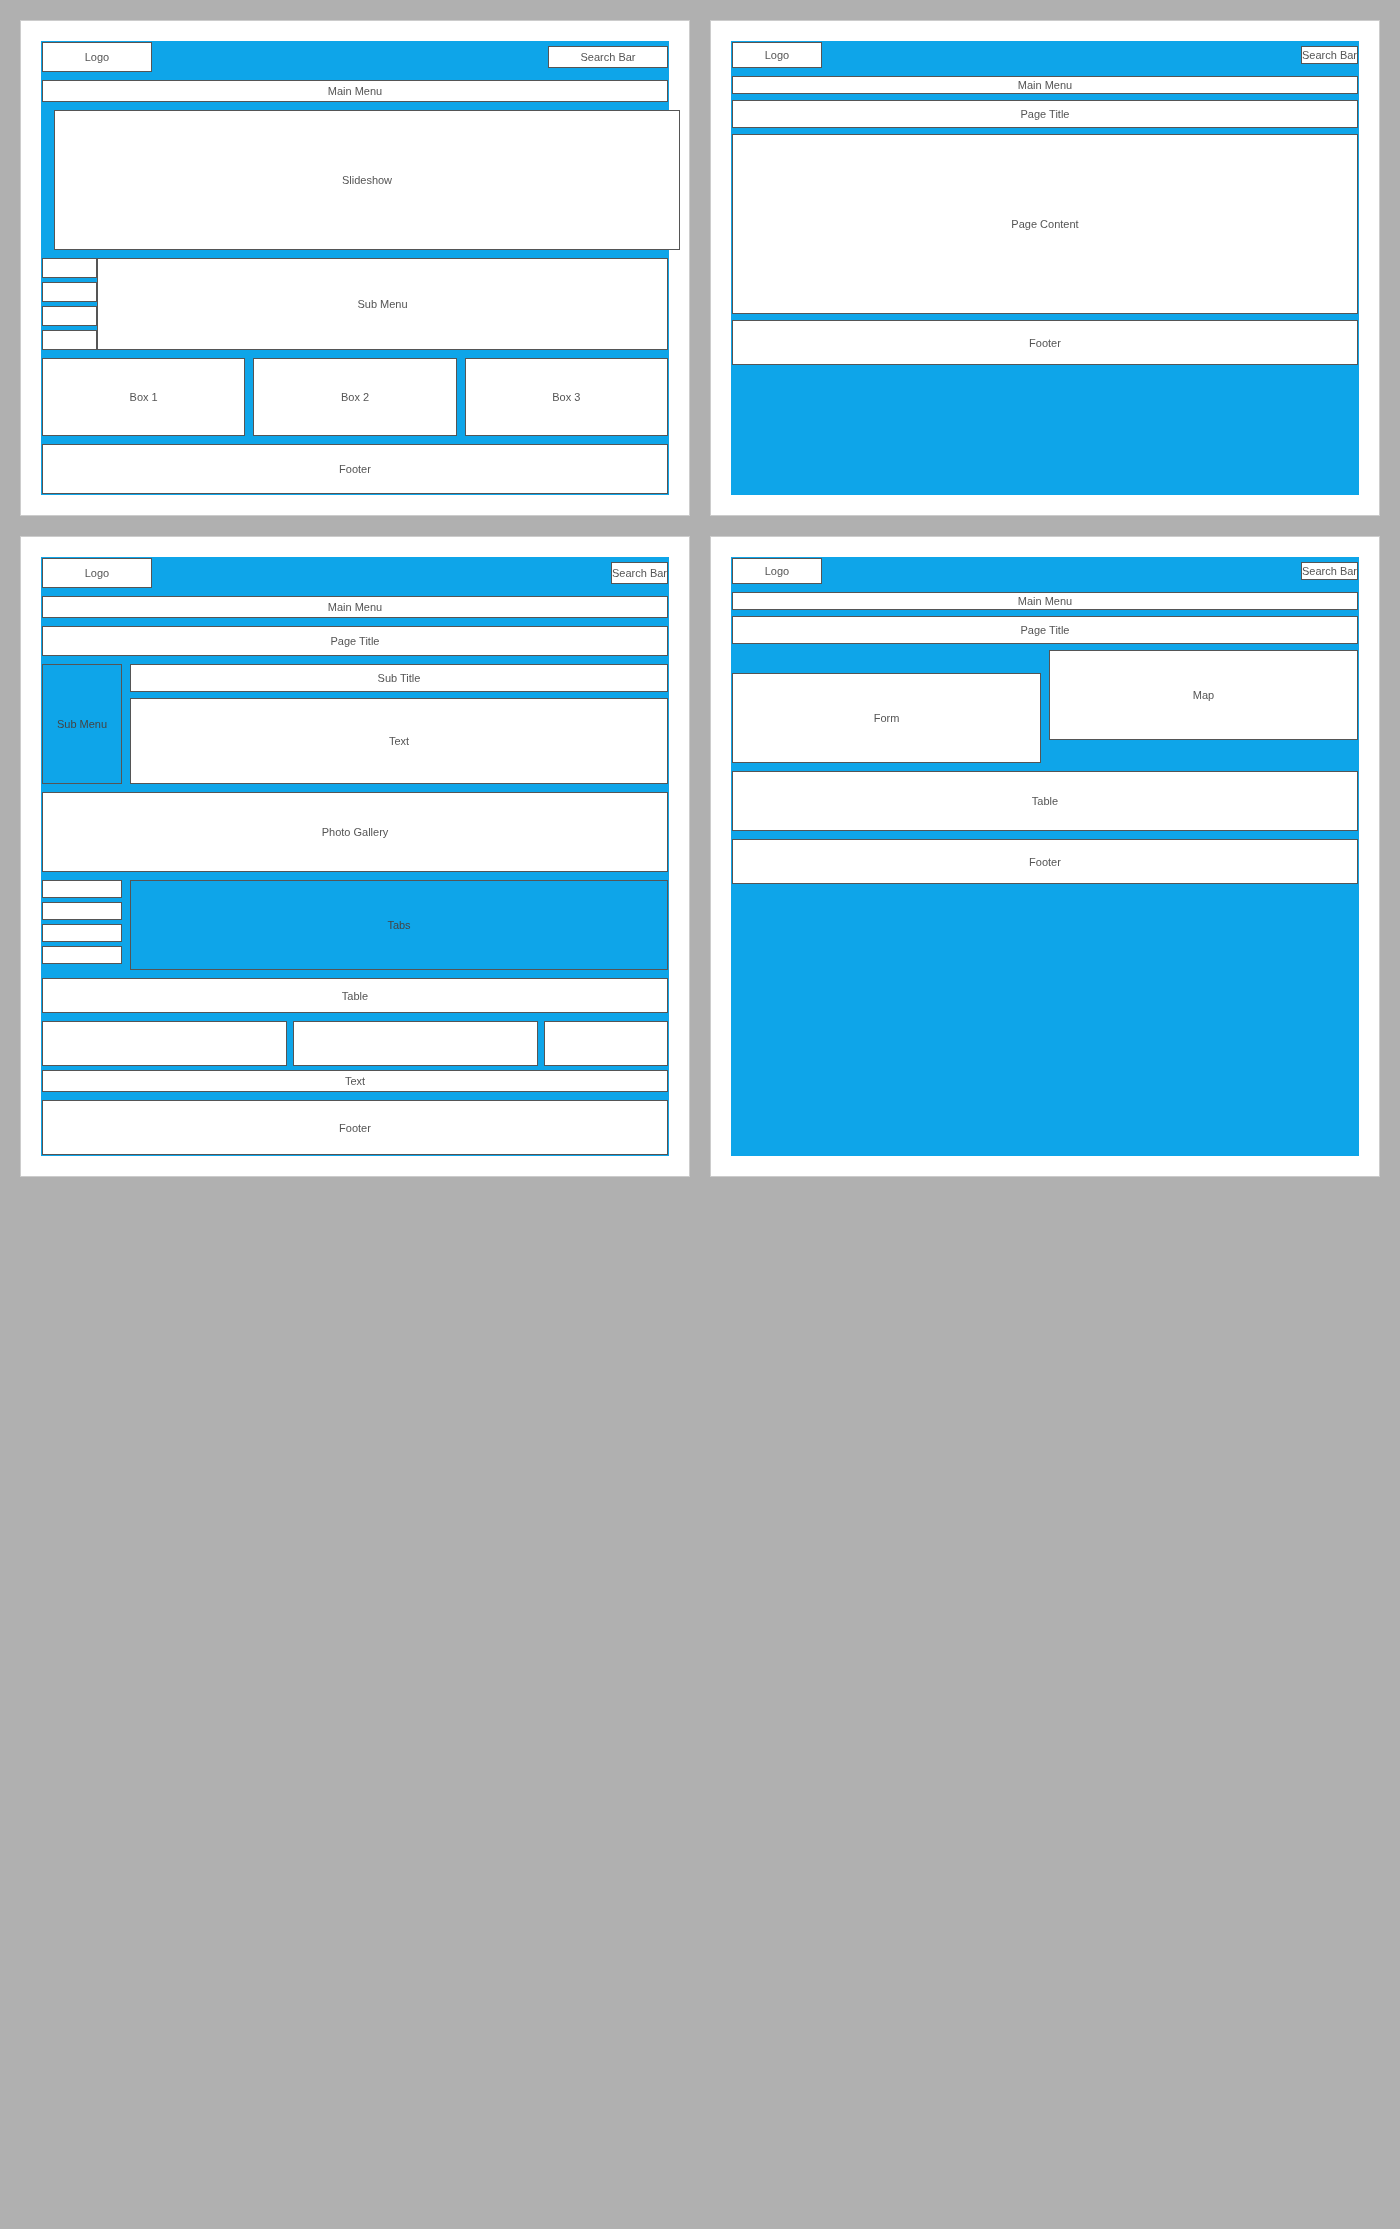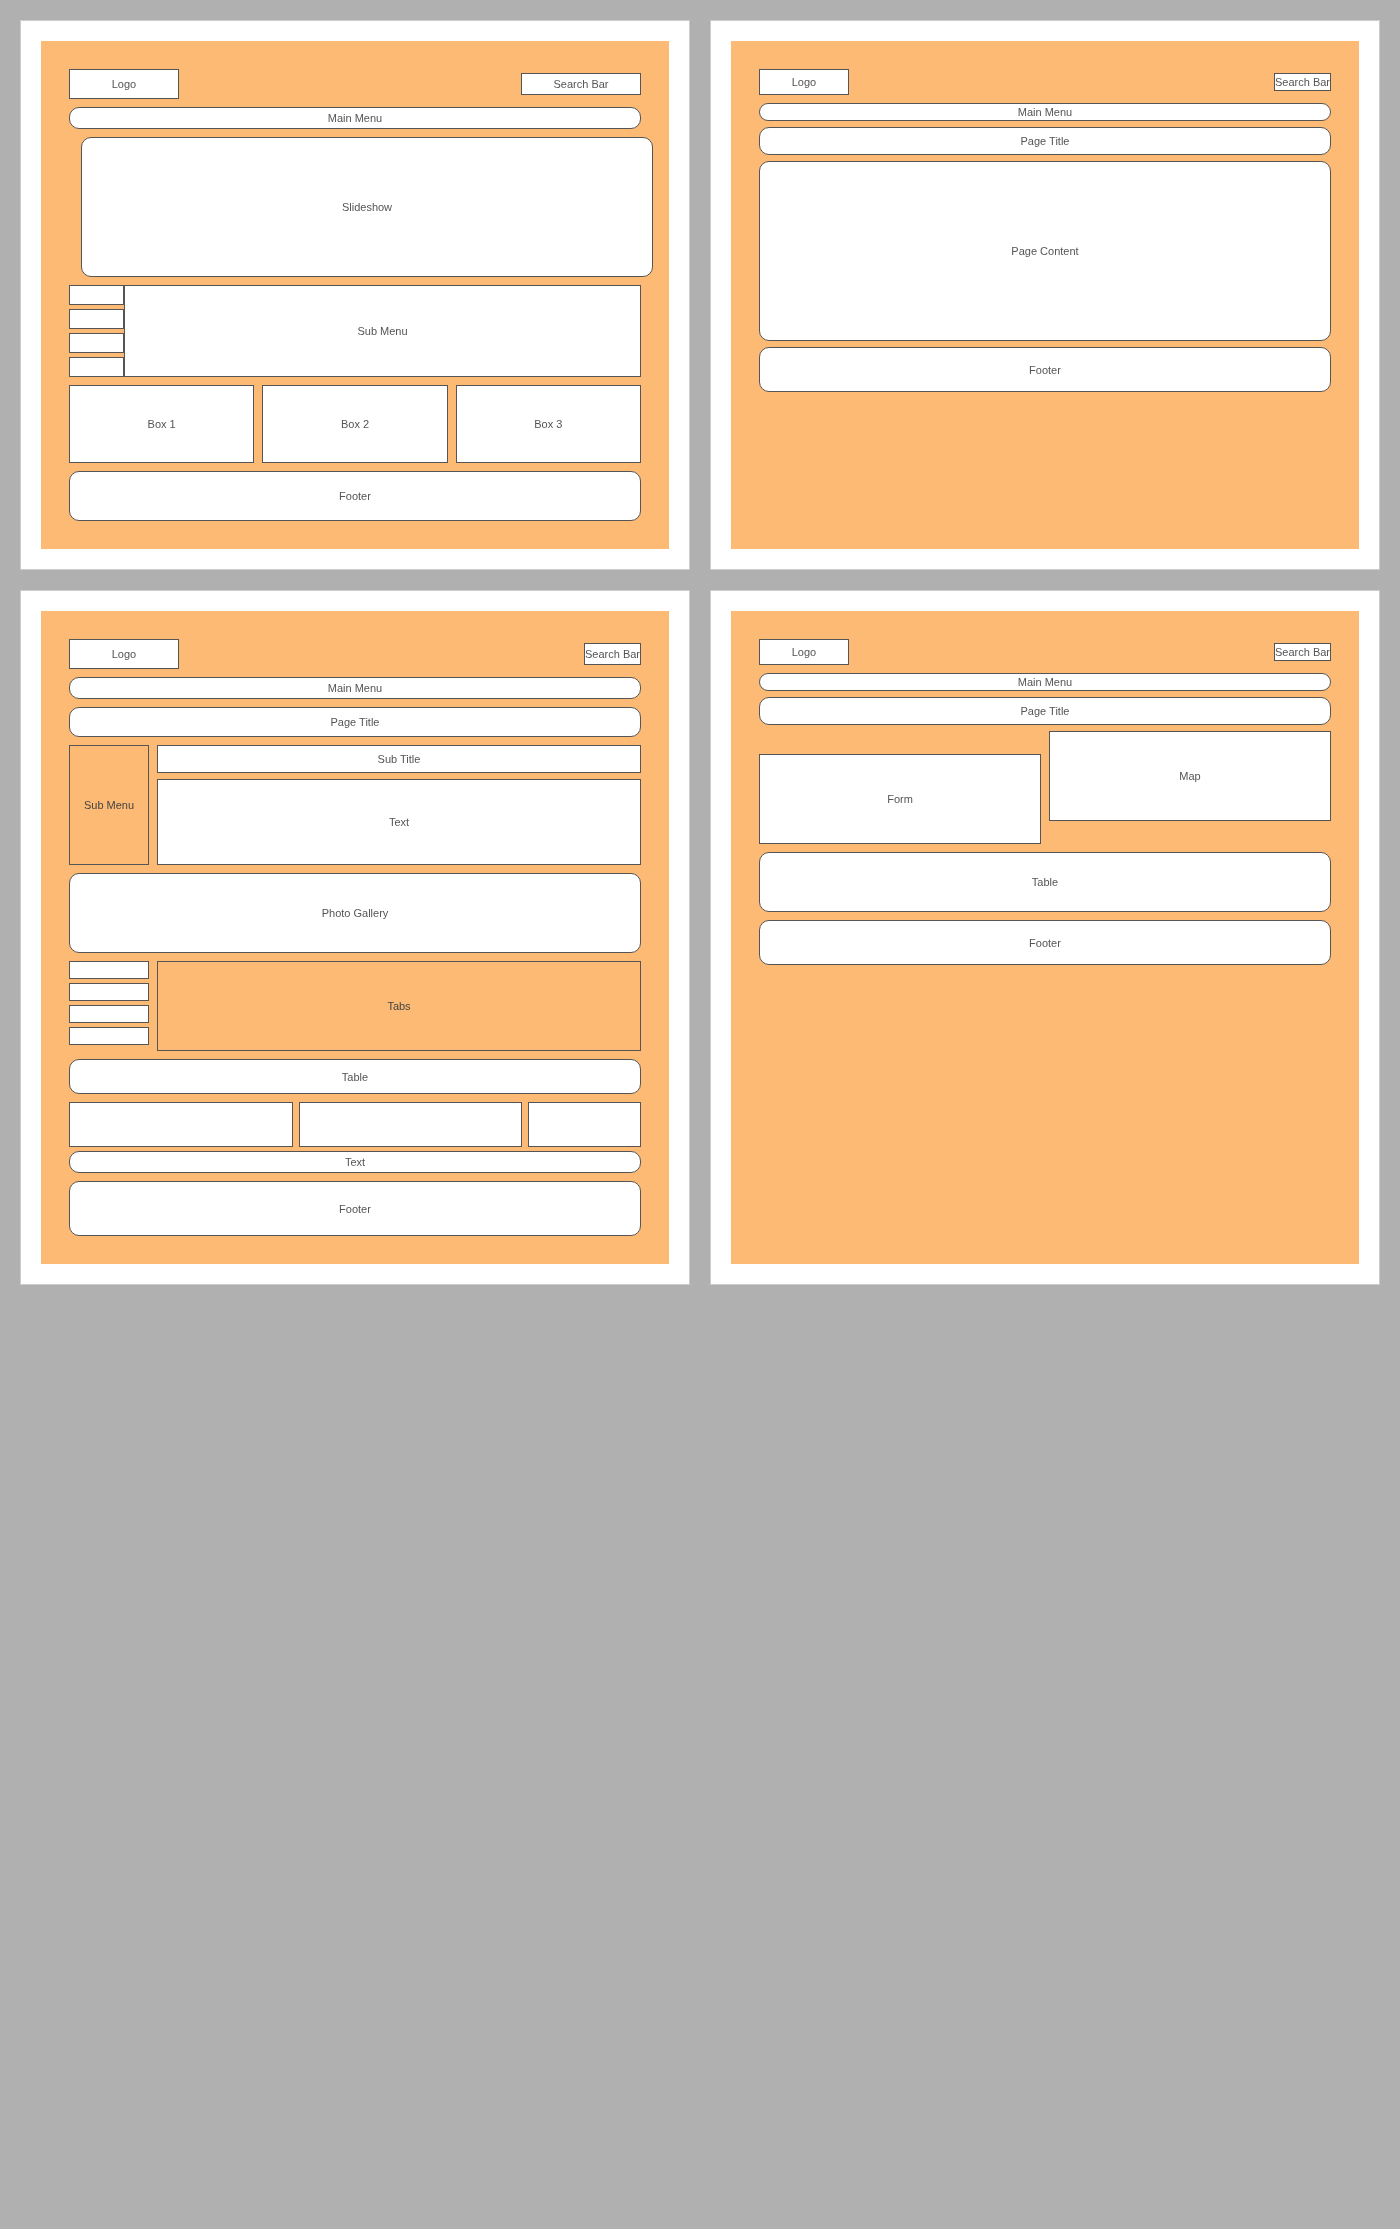--- a/index.html
+++ b/index.html
@@ -20,22 +20,22 @@
     }
 
     .wireframe-sheet {
       background: white;
       border: 1px solid #ccc;
       padding: 20px;
       flex: 1;
     }
 
     .wireframe-inner {
-      background: #fdba74;
-      padding: 28px;
+      background: #0ea5e9;
+      padding: 1px;
       height: 100%;
     }
 
     .wf-box {
       background: white;
       border: 1px solid #555;
       display: flex;
       align-items: center;
       justify-content: center;
       text-align: center;
@@ -110,21 +110,21 @@
     .layout4 .wf-logo { width: 90px; height: 26px; }
     .layout4 .wf-search { height: 18px; max-width: 110px; margin-left: auto; }
     .layout4 .wf-main-menu { height: 18px; margin-bottom: 6px; width: 100%; }
     .layout4 .wf-page-title { height: 28px; margin-bottom: 6px; }
     .layout4 .wf-form-map-row { display: flex; gap: 8px; margin-bottom: 8px; }
     .layout4 .wf-form { flex: 1; height: 90px; margin-top: 23px; }
     .layout4 .wf-map { flex: 1; height: 90px; }
     .layout4 .wf-table { height: 60px; margin-bottom: 8px; }
     .layout4 .wf-footer { height: 45px; }
 
-    .full-width { width: 100%; border-radius: 10px; }
+    .full-width { width: 100%; }
 
     .spacer { margin-bottom: 6px; }
 
     
     .submenu-area {
       display: flex;
       margin-bottom: 8px;
     }
     .submenu-sidebar-col {
       display: flex;

